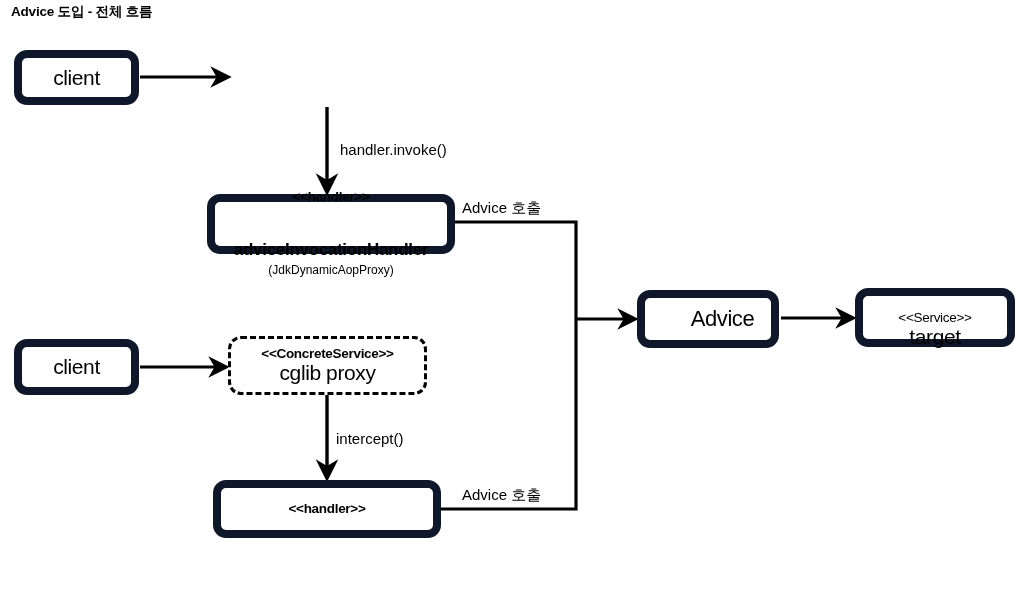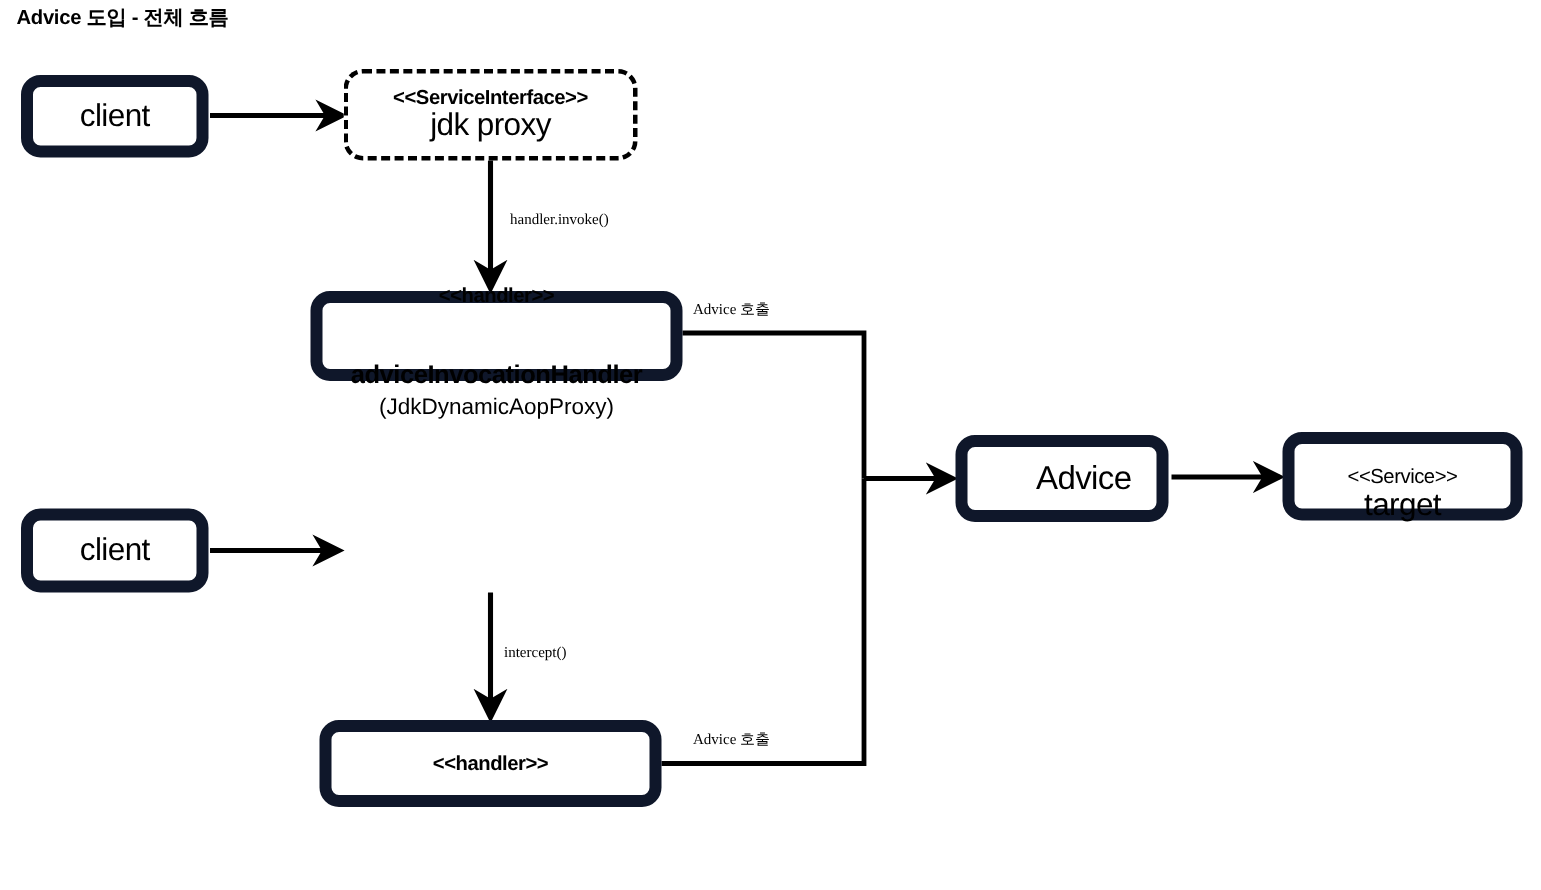--- a/index.html
+++ b/index.html
@@ -78,30 +78,29 @@
     font-size: 17px;
     letter-spacing: -0.3px;
     margin-top: 36px;
   }
   .node-name.big {
     font-size: 22px;
   }
   
   .caption {
     position: absolute;
-    font-size: 15px;
+    font-size: 12px;
     white-space: nowrap;
     text-align: center;
   }
   
   .edge-label {
     position: absolute;
-    font-size: 10px;
+    font-size: 15px;
     white-space: nowrap;
-    font-family: Liberation Serif, serif;
   }
 </style>
 </head>
 <body>
 
 <div id="canvas">
 
   <div id="diagram-title">Advice 도입 - 전체 흐름</div>
 
   <svg id="edges" viewBox="0 0 1027 593" xmlns="http://www.w3.org/2000/svg">
@@ -125,36 +124,36 @@
 
     <line x1="576" y1="319" x2="635" y2="319" stroke="#000000" stroke-width="3.2" marker-end="url(#arrow)"></line>
 
     <line x1="781" y1="318" x2="853" y2="318" stroke="#000000" stroke-width="3.2" marker-end="url(#arrow)"></line>
   </svg>
 
   <div class="node solid" style="left:14px; top:50px; width:125px; height:55px;">
     <span class="node-name">client</span>
   </div>
 
-  <div class="node dashed" style="left:229px; top:46px; width:196px; height:61px;">
-    <span class="stereotype">&lt;&lt;ServiceInterface&gt;&gt;</span>
-    <span class="node-name">jdk proxy</span>
-  </div>
 
   <div class="node solid" style="left:207px; top:194px; width:248px; height:60px;">
     <span class="stereotype">&lt;&lt;handler&gt;&gt;</span>
     <span class="node-name bold">adviceInvocationHandler</span>
   </div>
 
   <div class="caption" style="left:207px; top:263px; width:248px;">(JdkDynamicAopProxy)</div>
 
   <div class="node solid" style="left:14px; top:339px; width:125px; height:56px;">
     <span class="node-name">client</span>
   </div>
 
+  <div class="node dashed" style="left:228px; top:336px; width:199px; height:59px;">
+    <span class="stereotype">&lt;&lt;ConcreteService&gt;&gt;</span>
+    <span class="node-name">cglib proxy</span>
+  </div>
 
   <div class="node solid" style="left:213px; top:480px; width:228px; height:58px;">
     <span class="stereotype">&lt;&lt;handler&gt;&gt;</span>
   </div>
 
 
   <div class="node solid" style="left:637px; top:290px; width:142px; height:58px;padding-left:29px;">
     <span class="node-name big">Advice</span>
   </div>
 

